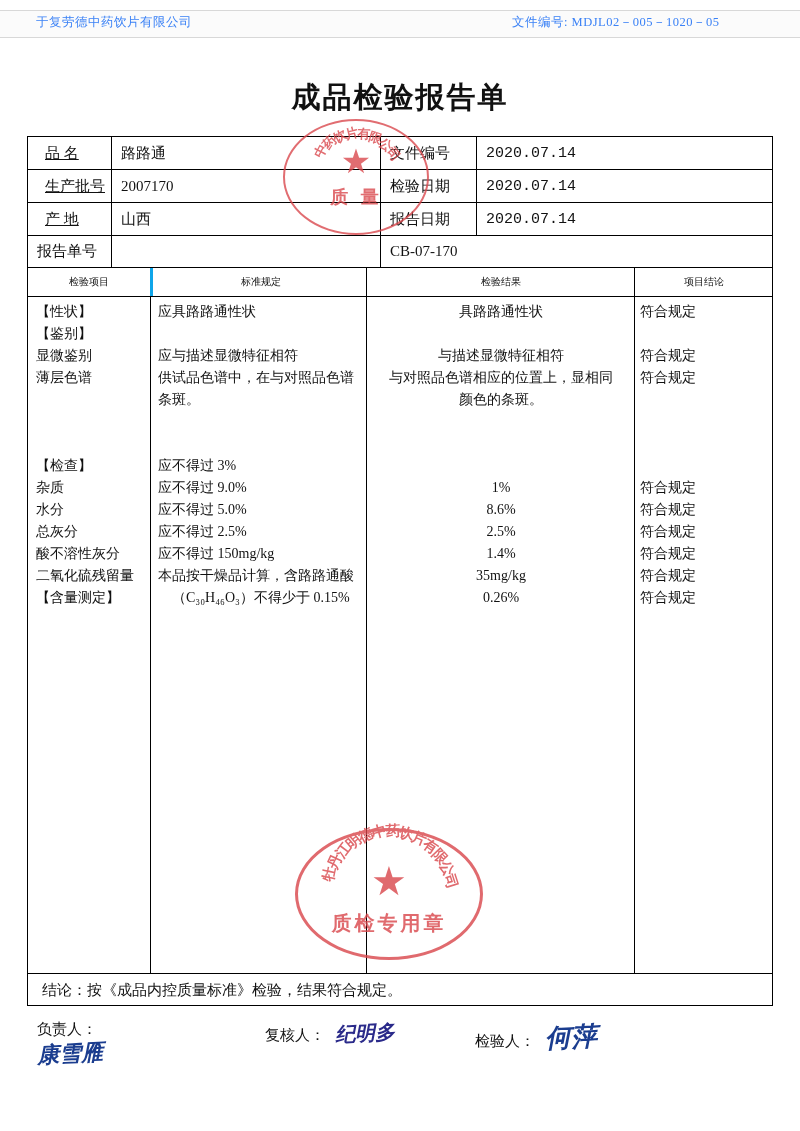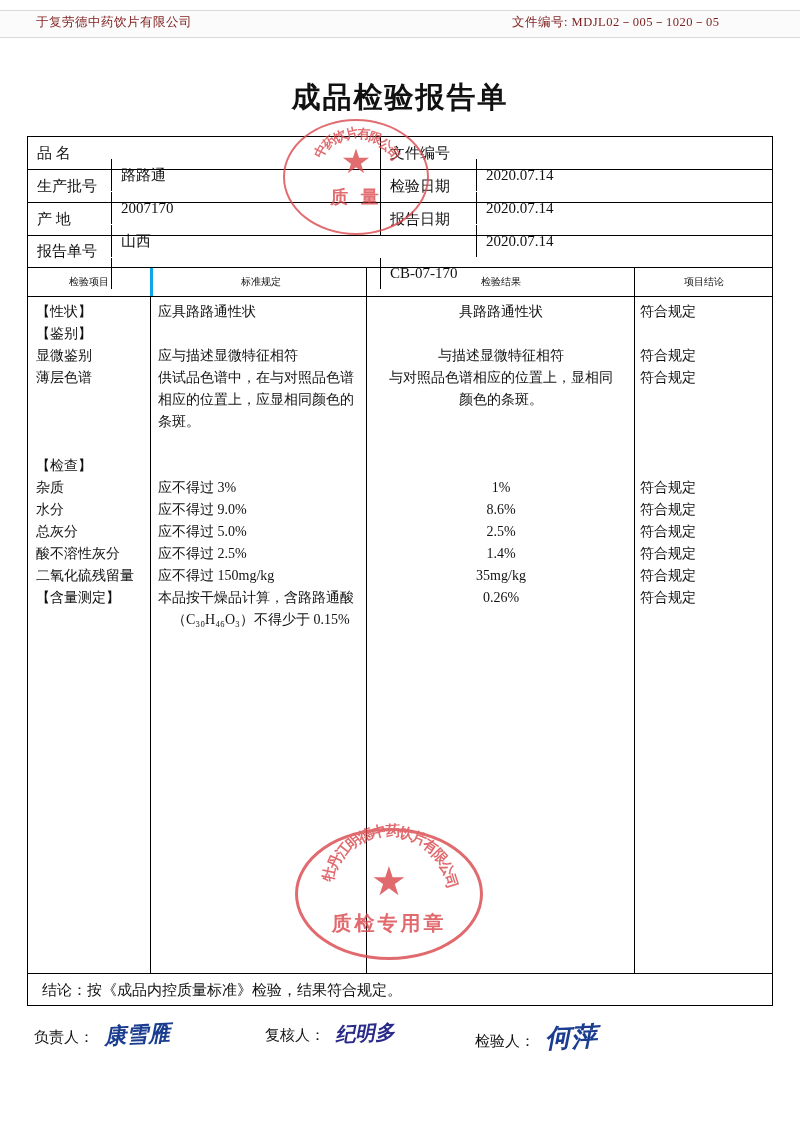--- a/index.html
+++ b/index.html
@@ -30,21 +30,21 @@
     width: 800px;
     height: 26px;
     border-top: 1px solid #d8d8d8;
     border-bottom: 1px solid #d8d8d8;
     background: #fbfbfb;
   }
   .top-strip .faint {
     position: absolute;
     top: 3px;
     font-size: 12.5px;
-    color: #7f1d1d;
+    color: #3b82f6;
     letter-spacing: 0.5px;
     white-space: nowrap;
   }
   .top-strip .faint.left { left: 36px; }
   .top-strip .faint.right { left: 512px; }
 
   
   .doc-title {
     position: absolute;
     top: 78px;
@@ -92,27 +92,26 @@
     box-sizing: border-box;
   }
   .lbl {
     justify-content: flex-start;
     padding-left: 9px;
     letter-spacing: 0px;
   }
   .val {
     justify-content: flex-start;
     padding-left: 9px;
-    margin-top: 22px;
-  }
-
-  .c-lab1 { left: 0; width: 83px; }
+  }
+
+  .c-lab1 { left: 8px; width: 83px; text-decoration: underline; }
   .c-val1 { left: 83px; width: 269px; border-left: 1px solid #000; }
   .c-lab2 { left: 352px; width: 96px; border-left: 1px solid #000; }
-  .c-val2 { left: 448px; width: 296px; border-left: 1px solid #000; }
+  .c-val2 { left: 448px; width: 296px; border-left: 1px solid #000; font-family: Liberation Mono, monospace; }
 
   .c-repno-lab { left: 0; width: 83px; }
   .c-repno-val { left: 352px; width: 392px; border-left: 1px solid #000; }
   .c-repno-blank { left: 83px; width: 269px; border-left: 1px solid #000; }
 
   
   .res-head {
     position: absolute;
     top: 131px;
     left: 0;
@@ -201,21 +200,21 @@
   .sig .sig-lab { white-space: nowrap; }
   .sig .sig-name {
     margin-left: 10px;
     color: #1b3d8f;
     font-family: "DejaVu Serif", "Liberation Serif", serif;
     font-size: 22px;
     font-style: italic;
     font-weight: bold;
     transform: rotate(-3deg);
   }
-  .sig.s1 { left: 7px; }
+  .sig.s1 { left: 0; flex-direction: column; }
   .sig.s2 { left: 238px; }
   .sig.s2 .sig-name { font-size: 20px; color: #2a2a8a; }
   .sig.s3 { left: 448px; }
   .sig.s3 .sig-name { font-size: 26px; }
 
   
   .stamp {
     position: absolute;
     pointer-events: none;
     color: #d9454a;
@@ -359,21 +358,20 @@
         <div class="row-line">酸不溶性灰分</div>
         <div class="row-line">二氧化硫残留量</div>
         <div class="row-line">【含量测定】</div>
       </div>
 
       <div class="col col-std pad-top-10">
         <div class="row-line">应具路路通性状</div>
         <div class="row-line"></div>
         <div class="row-line">应与描述显微特征相符</div>
         <div class="row-line">供试品色谱中，在与对照品色谱</div>
-        <div class="row-line">相应的位置上，应显相同颜色的</div>
         <div class="row-line">条斑。</div>
         <div class="row-line"></div>
         <div class="row-line"></div>
         <div class="row-line">应不得过 3%</div>
         <div class="row-line">应不得过 9.0%</div>
         <div class="row-line">应不得过 5.0%</div>
         <div class="row-line">应不得过 2.5%</div>
         <div class="row-line">应不得过 150mg/kg</div>
         <div class="row-line">本品按干燥品计算，含路路通酸</div>
         <div class="row-line indent">（C₃₀H₄₆O₃）不得少于 0.15%</div>

